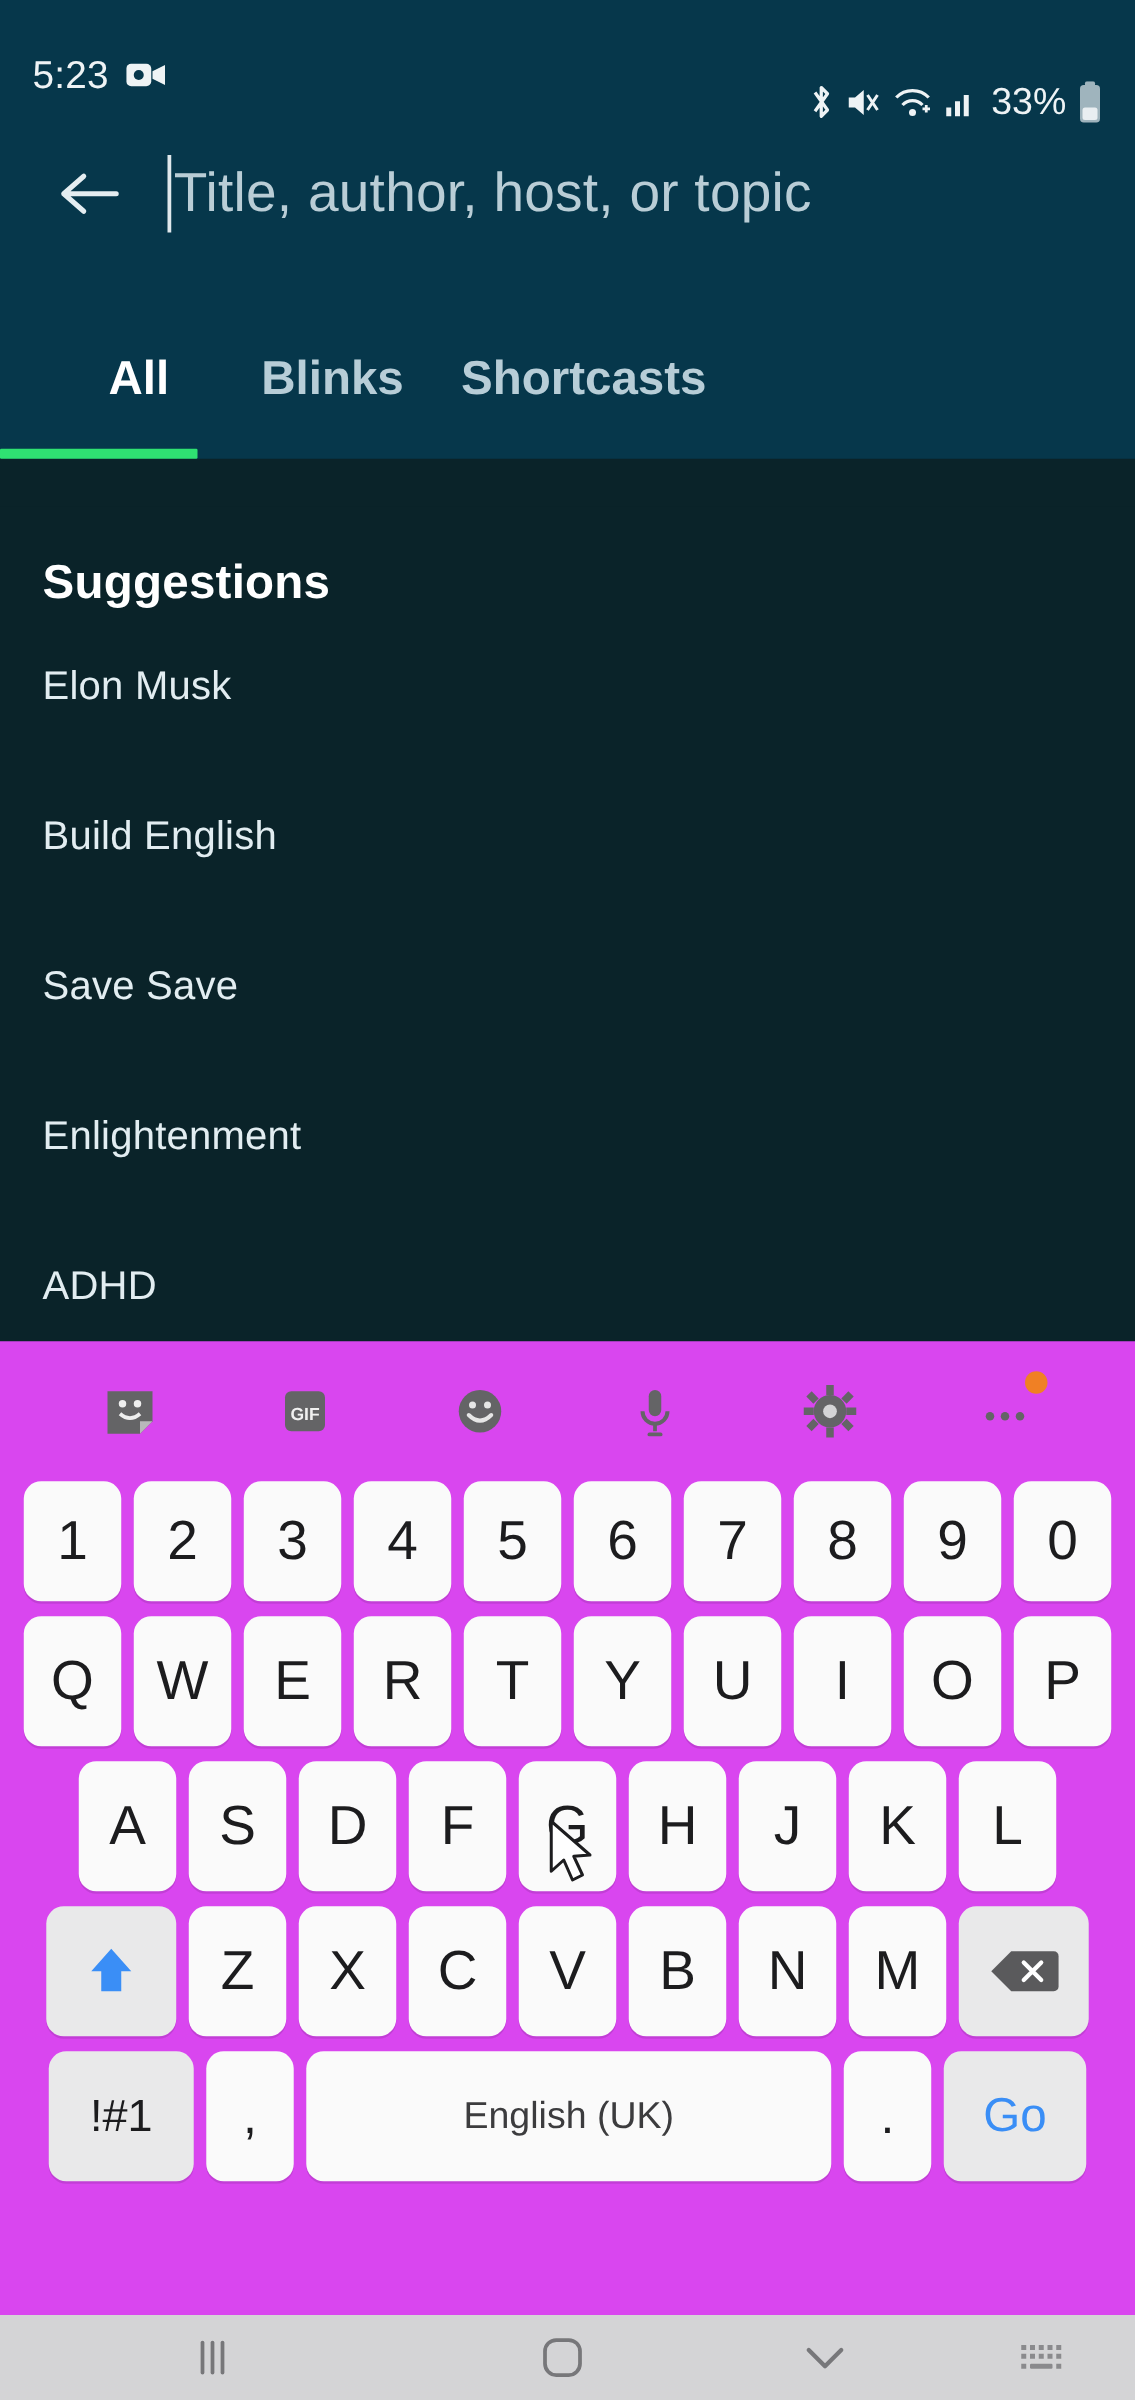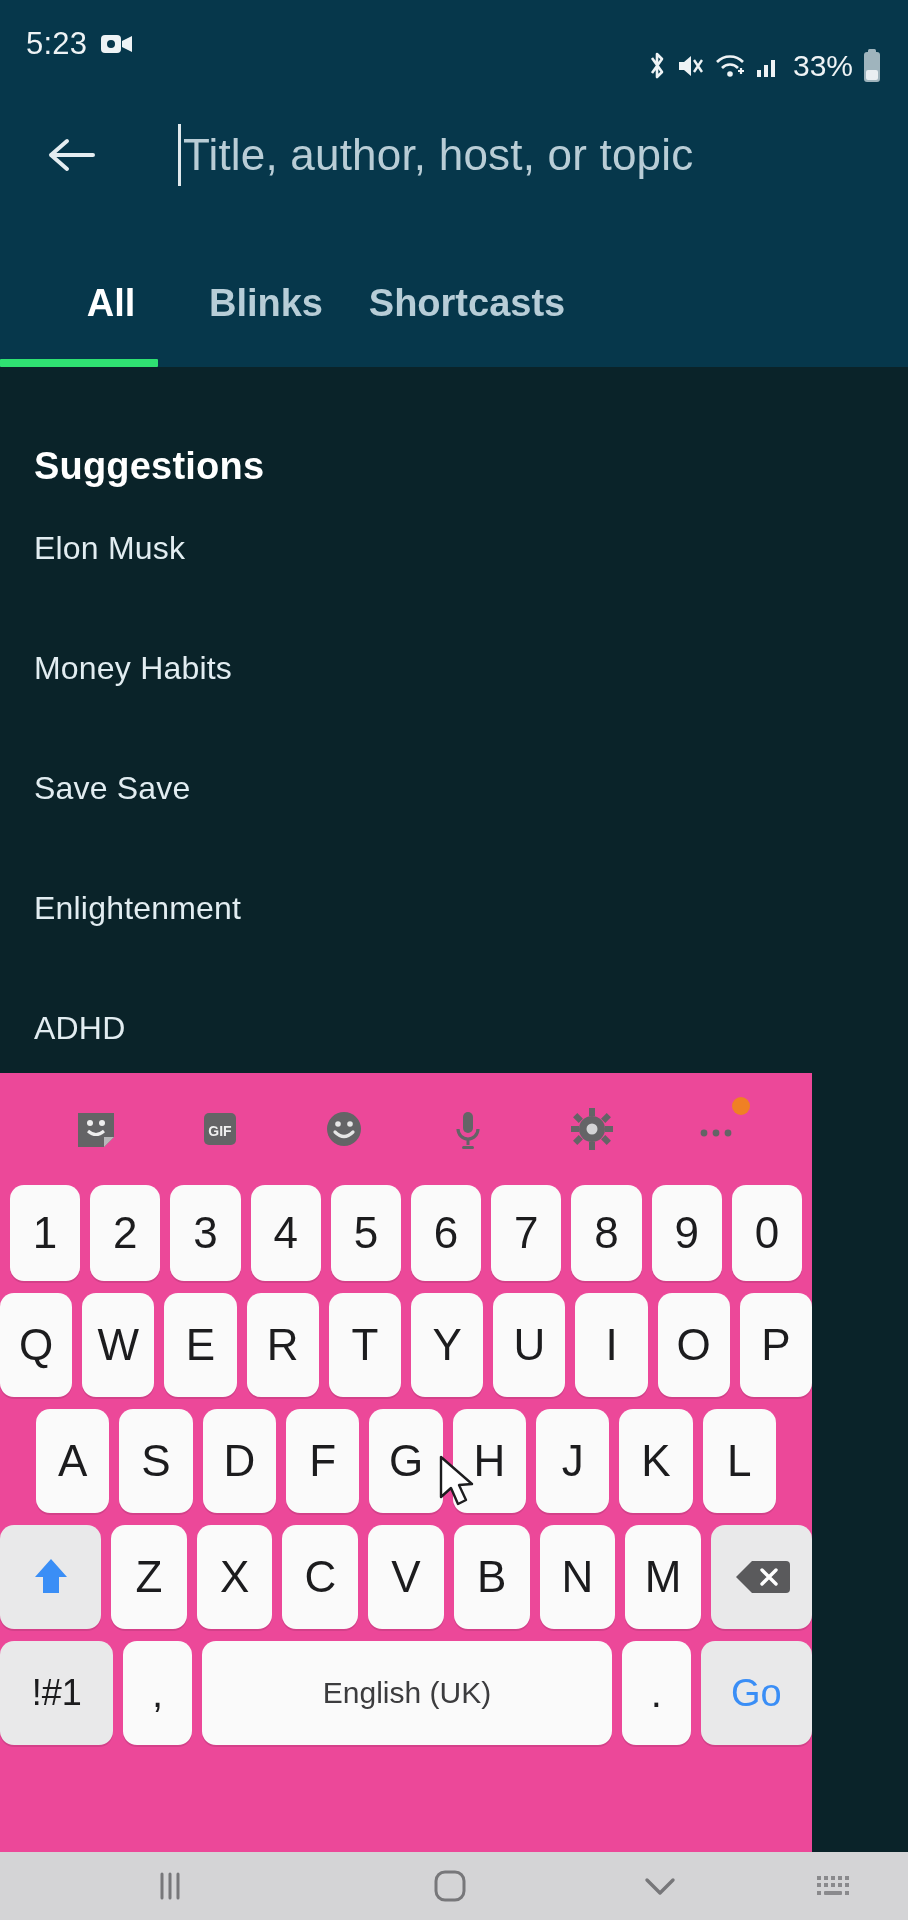--- a/index.html
+++ b/index.html
@@ -10,34 +10,34 @@
     -webkit-font-smoothing:antialiased;
   }
   #app { position:relative; width:908px; height:1920px; }
 
   
   .appbar {
     position:absolute; left:0; top:0; width:908px; height:367px;
     background:#06374b;
   }
   .statusbar {
-    position:absolute; left:0; top:0; width:908px; height:88px;
+    position:absolute; left:0; top:16px; width:908px; height:88px;
     display:flex; align-items:center; justify-content:space-between;
     padding:0 26px 0 26px; color:#e9eef1;
   }
   .sb-left { display:flex; align-items:center; gap:14px; }
   .sb-time { font-size:31px; font-weight:400; letter-spacing:.2px; color:#eef3f5; }
   .sb-right { display:flex; align-items:center; gap:9px;margin-top:44px; }
   .sb-pct { font-size:30px; color:#eef3f5; margin-left:3px; }
   .ico { display:inline-block; line-height:0; }
 
   
   .searchrow {
     position:absolute; left:0; top:96px; width:908px; height:118px;
-    display:flex; align-items:center;gap:44px;
+    display:flex; align-items:center;
   }
   .backbtn {
     width:72px; height:72px; margin-left:36px;
     display:flex; align-items:center; justify-content:center;
     cursor:pointer;
   }
   .searchfield {
     flex:1; height:86px; margin-left:26px; margin-right:30px;
     display:flex; align-items:center; position:relative;
   }
@@ -80,22 +80,22 @@
   }
   .sugg-item {
     font-size:32px; font-weight:400; color:#e2edf1;
     padding-left:34px; height:120px; display:flex; align-items:center;
     cursor:pointer; letter-spacing:.2px;
   }
   .sugg-item:first-of-type { margin-top:24px; }
 
   
   .keyboard {
-    position:absolute; left:0; top:1073px; width:812px; height:779px;
-    background:#ec4899;
+    position:absolute; left:0; top:1073px; width:908px; height:779px;
+    background:#d946ef;
   }
   .kbtoolbar {
     height:112px; display:flex; align-items:center; justify-content:space-around;
     padding:0 34px;
   }
   .kbtool { position:relative; width:80px; height:80px;
     display:flex; align-items:center; justify-content:center; cursor:pointer; }
   .badge-dot {
     position:absolute; right:6px; top:8px; width:18px; height:18px;
     border-radius:50%; background:#f08024;
@@ -206,21 +206,21 @@
       <div class="tab t-all">All</div>
       <div class="tab t-blinks">Blinks</div>
       <div class="tab t-short">Shortcasts</div>
     </div>
     <div class="tabind"></div>
   </div>
 
   <div class="content">
     <div class="sugg-head">Suggestions</div>
     <div class="sugg-item">Elon Musk</div>
-    <div class="sugg-item">Money Habits</div>
+    <div class="sugg-item">Build English</div>
     <div class="sugg-item">Save Save</div>
     <div class="sugg-item">Enlightenment</div>
     <div class="sugg-item">ADHD</div>
   </div>
 
   <div class="keyboard">
 
     <div class="kbtoolbar">
       <div class="kbtool">
         <svg width="48" height="48" viewBox="0 0 48 48">

